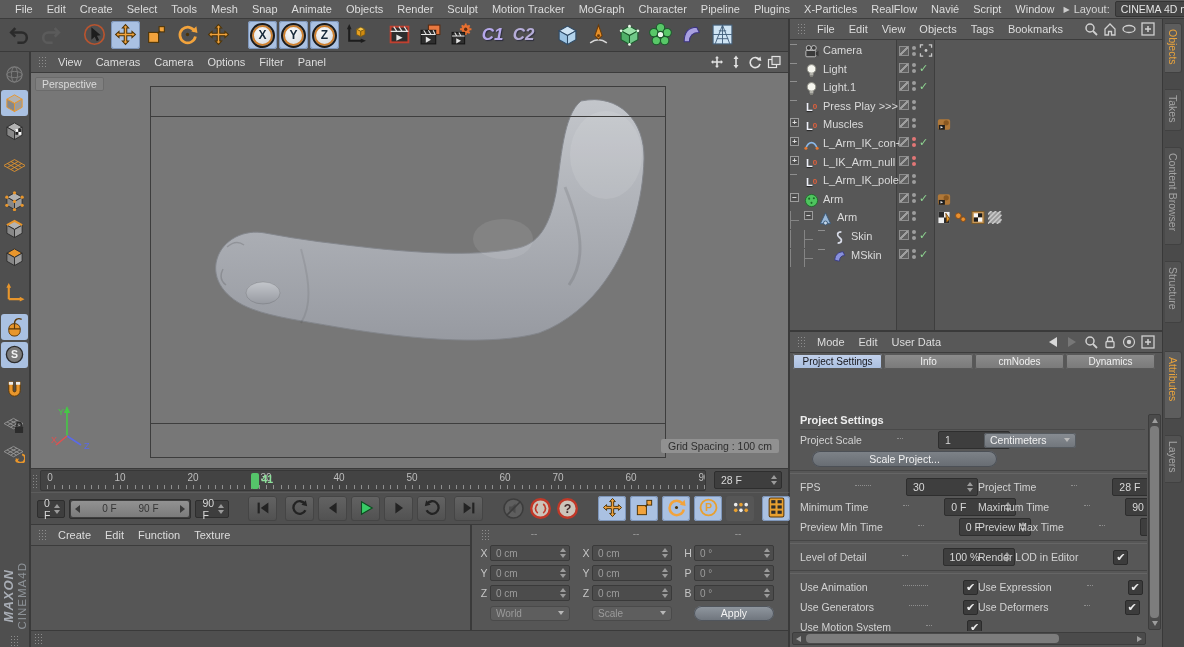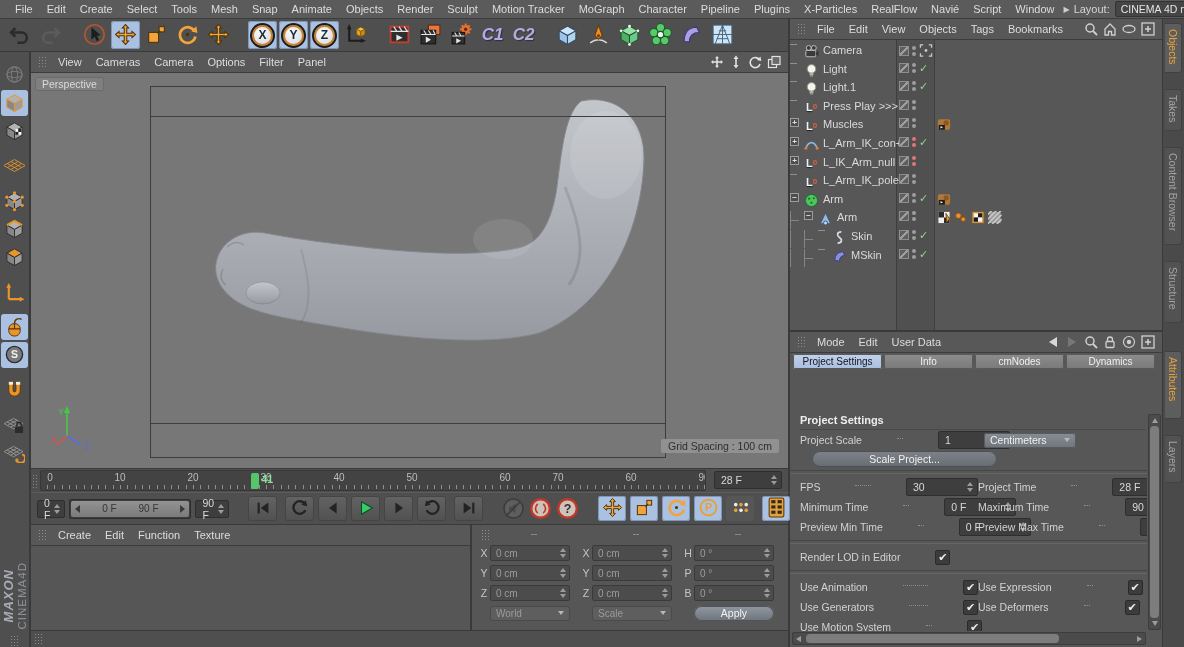--- a/index.html
+++ b/index.html
@@ -1364,20 +1364,31 @@
               <span>90 F</span>
               <span class="spin">
                 <i class="up"></i>
                 <i class="dn"></i>
               </span>
             </div>
           </div>
         </div>
         <div class="asep"></div>
         <div class="arow">
+          <div class="acell ac1">
+            <span class="albl">Level of Detail</span>
+            <span class="leader"></span>
+            <div class="fld afld">
+              <span>100 %</span>
+              <span class="spin">
+                <i class="up"></i>
+                <i class="dn"></i>
+              </span>
+            </div>
+          </div>
           <div class="acell ac2">
             <span class="albl">Render LOD in Editor</span>
             <span class="chk" style="margin-left: 4px;">✔</span>
           </div>
         </div>
         <div class="asep"></div>
         <div class="arow">
           <div class="acell ac1">
             <span class="albl">Use Animation</span>
             <span class="leader"></span>

